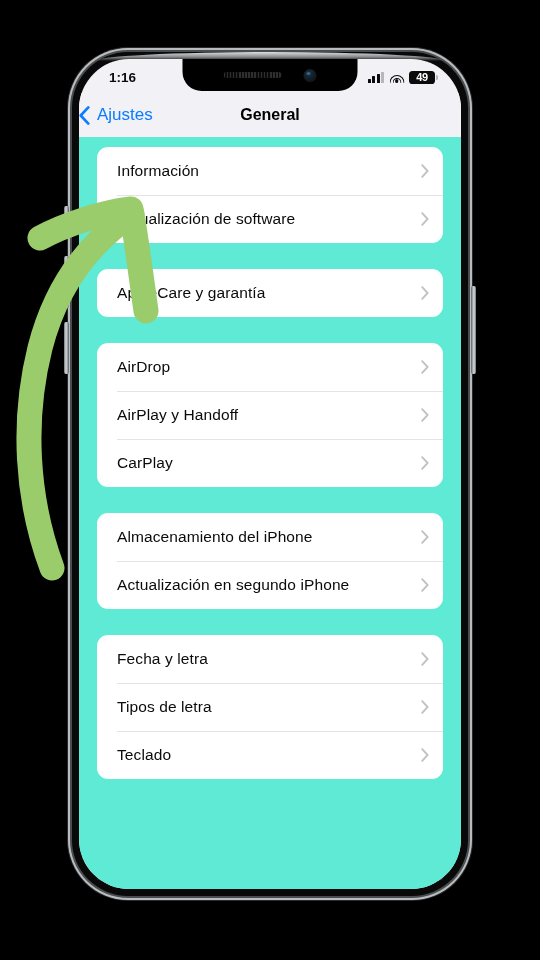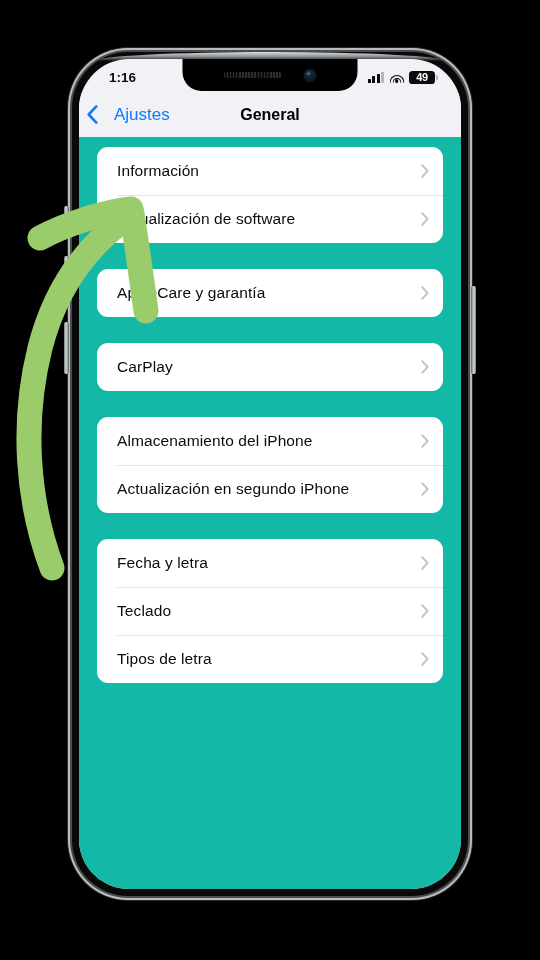--- a/index.html
+++ b/index.html
@@ -121,35 +121,35 @@
   }
   .batt b{ font-size:11px; font-weight:700; color:#fff; letter-spacing:-.3px; }
 
   
   .nav-bar{
     position:absolute; top:34px; left:0; width:100%; height:44px;
     display:flex; align-items:center;
     background:#f1f1f6; z-index:4;
   }
   .nav-back{
-    display:flex; align-items:flex-start; gap:16px;
-    padding-left:8px; color:#0a7cff;
+    display:flex; align-items:flex-end; gap:7px;
+    padding-left:0; color:#0a7cff;
     font-size:17px; cursor:pointer;
   }
   .chev-back{ width:11px; height:19px; display:block; }
   .nav-title{
     position:absolute; left:0; right:0; text-align:center;
     font-size:16px; font-weight:700; color:#000;
     pointer-events:none;
   }
 
   
   .list-scroll{
     position:absolute; top:78px; left:0; width:100%; bottom:0;
-    background:#14b8a6; overflow:hidden;
+    background:#5eead4; overflow:hidden;
   }
   .group{
     margin:0 18px 26px 18px;
     background:#fff; border-radius:11px; overflow:hidden;
   }
   .group.first{ margin-top:10px; }
   .row{
     position:relative; height:48px;
     display:flex; align-items:center;
     padding:0 14px 0 20px;
@@ -242,20 +242,32 @@
           <div class="group">
             <div class="row">
               <span class="row-label">AppleCare y garantía</span>
               <svg class="chev-row" viewBox="0 0 8 14">
                 <path d="M1.2 1.2 L6.6 7 L1.2 12.8" fill="none" stroke="#c2c2c7" stroke-width="1.9" stroke-linecap="round" stroke-linejoin="round"></path>
               </svg>
             </div>
           </div>
           <div class="group">
             <div class="row">
+              <span class="row-label">AirDrop</span>
+              <svg class="chev-row" viewBox="0 0 8 14">
+                <path d="M1.2 1.2 L6.6 7 L1.2 12.8" fill="none" stroke="#c2c2c7" stroke-width="1.9" stroke-linecap="round" stroke-linejoin="round"></path>
+              </svg>
+            </div>
+            <div class="row">
+              <span class="row-label">AirPlay y Handoff</span>
+              <svg class="chev-row" viewBox="0 0 8 14">
+                <path d="M1.2 1.2 L6.6 7 L1.2 12.8" fill="none" stroke="#c2c2c7" stroke-width="1.9" stroke-linecap="round" stroke-linejoin="round"></path>
+              </svg>
+            </div>
+            <div class="row">
               <span class="row-label">CarPlay</span>
               <svg class="chev-row" viewBox="0 0 8 14">
                 <path d="M1.2 1.2 L6.6 7 L1.2 12.8" fill="none" stroke="#c2c2c7" stroke-width="1.9" stroke-linecap="round" stroke-linejoin="round"></path>
               </svg>
             </div>
           </div>
           <div class="group">
             <div class="row">
               <span class="row-label">Almacenamiento del iPhone</span>
               <svg class="chev-row" viewBox="0 0 8 14">
@@ -270,27 +282,27 @@
             </div>
           </div>
           <div class="group">
             <div class="row">
               <span class="row-label">Fecha y letra</span>
               <svg class="chev-row" viewBox="0 0 8 14">
                 <path d="M1.2 1.2 L6.6 7 L1.2 12.8" fill="none" stroke="#c2c2c7" stroke-width="1.9" stroke-linecap="round" stroke-linejoin="round"></path>
               </svg>
             </div>
             <div class="row">
+              <span class="row-label">Tipos de letra</span>
+              <svg class="chev-row" viewBox="0 0 8 14">
+                <path d="M1.2 1.2 L6.6 7 L1.2 12.8" fill="none" stroke="#c2c2c7" stroke-width="1.9" stroke-linecap="round" stroke-linejoin="round"></path>
+              </svg>
+            </div>
+            <div class="row">
               <span class="row-label">Teclado</span>
-              <svg class="chev-row" viewBox="0 0 8 14">
-                <path d="M1.2 1.2 L6.6 7 L1.2 12.8" fill="none" stroke="#c2c2c7" stroke-width="1.9" stroke-linecap="round" stroke-linejoin="round"></path>
-              </svg>
-            </div>
-            <div class="row">
-              <span class="row-label">Tipos de letra</span>
               <svg class="chev-row" viewBox="0 0 8 14">
                 <path d="M1.2 1.2 L6.6 7 L1.2 12.8" fill="none" stroke="#c2c2c7" stroke-width="1.9" stroke-linecap="round" stroke-linejoin="round"></path>
               </svg>
             </div>
           </div>
         </div>
     </div>
 
   </div>
 

